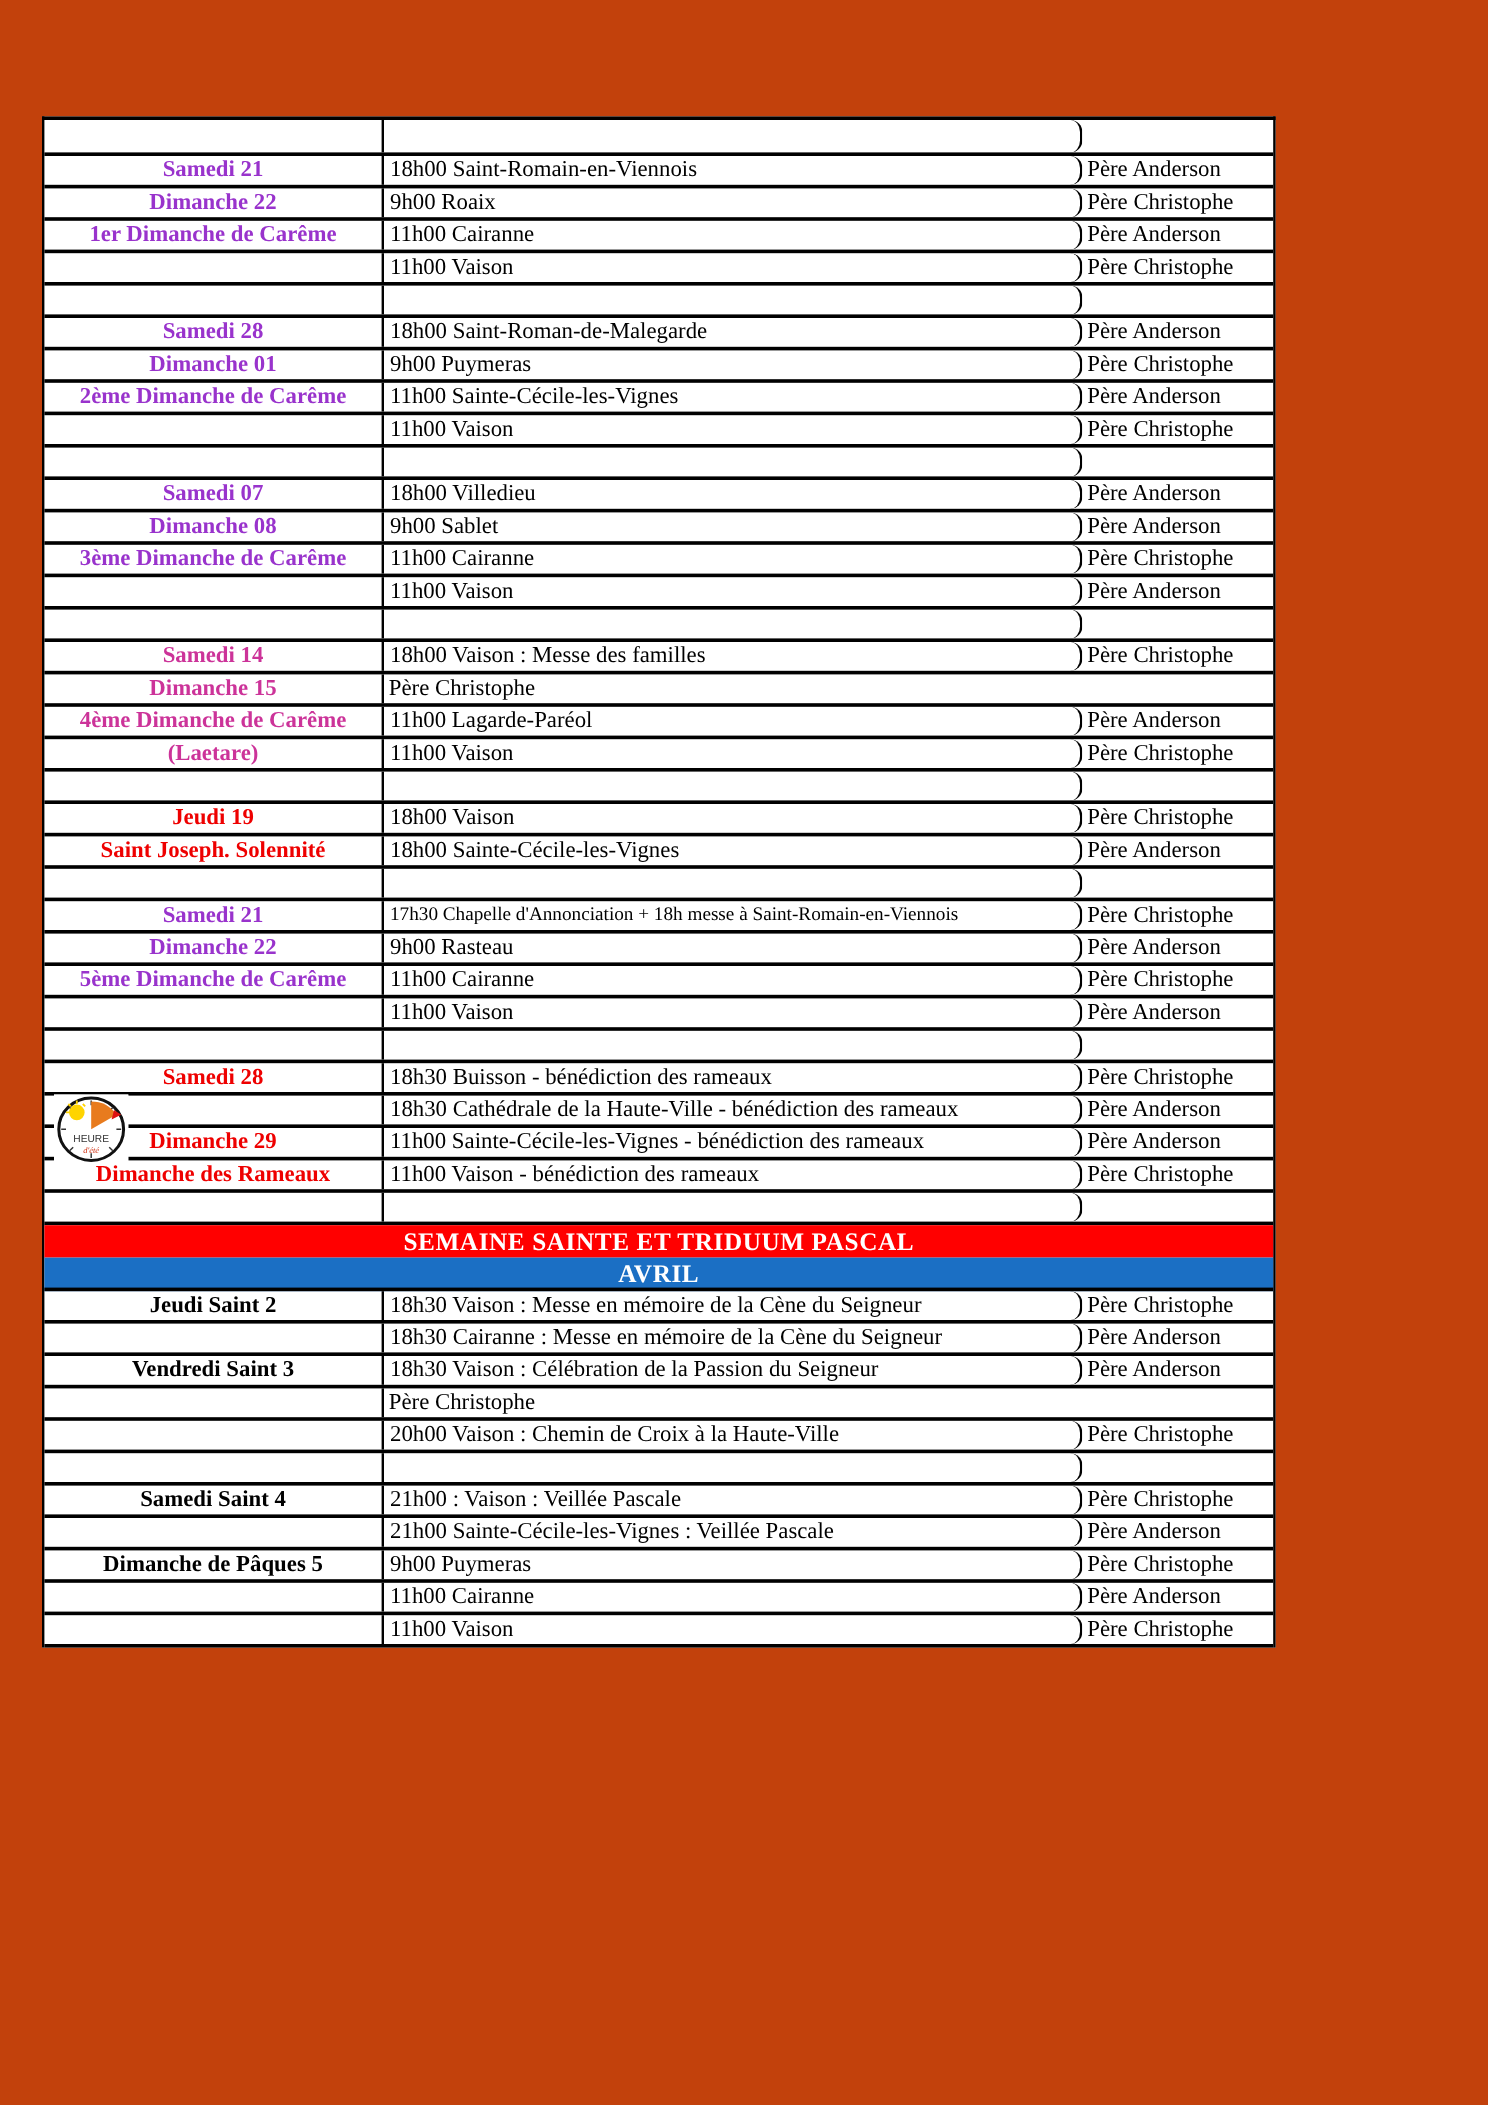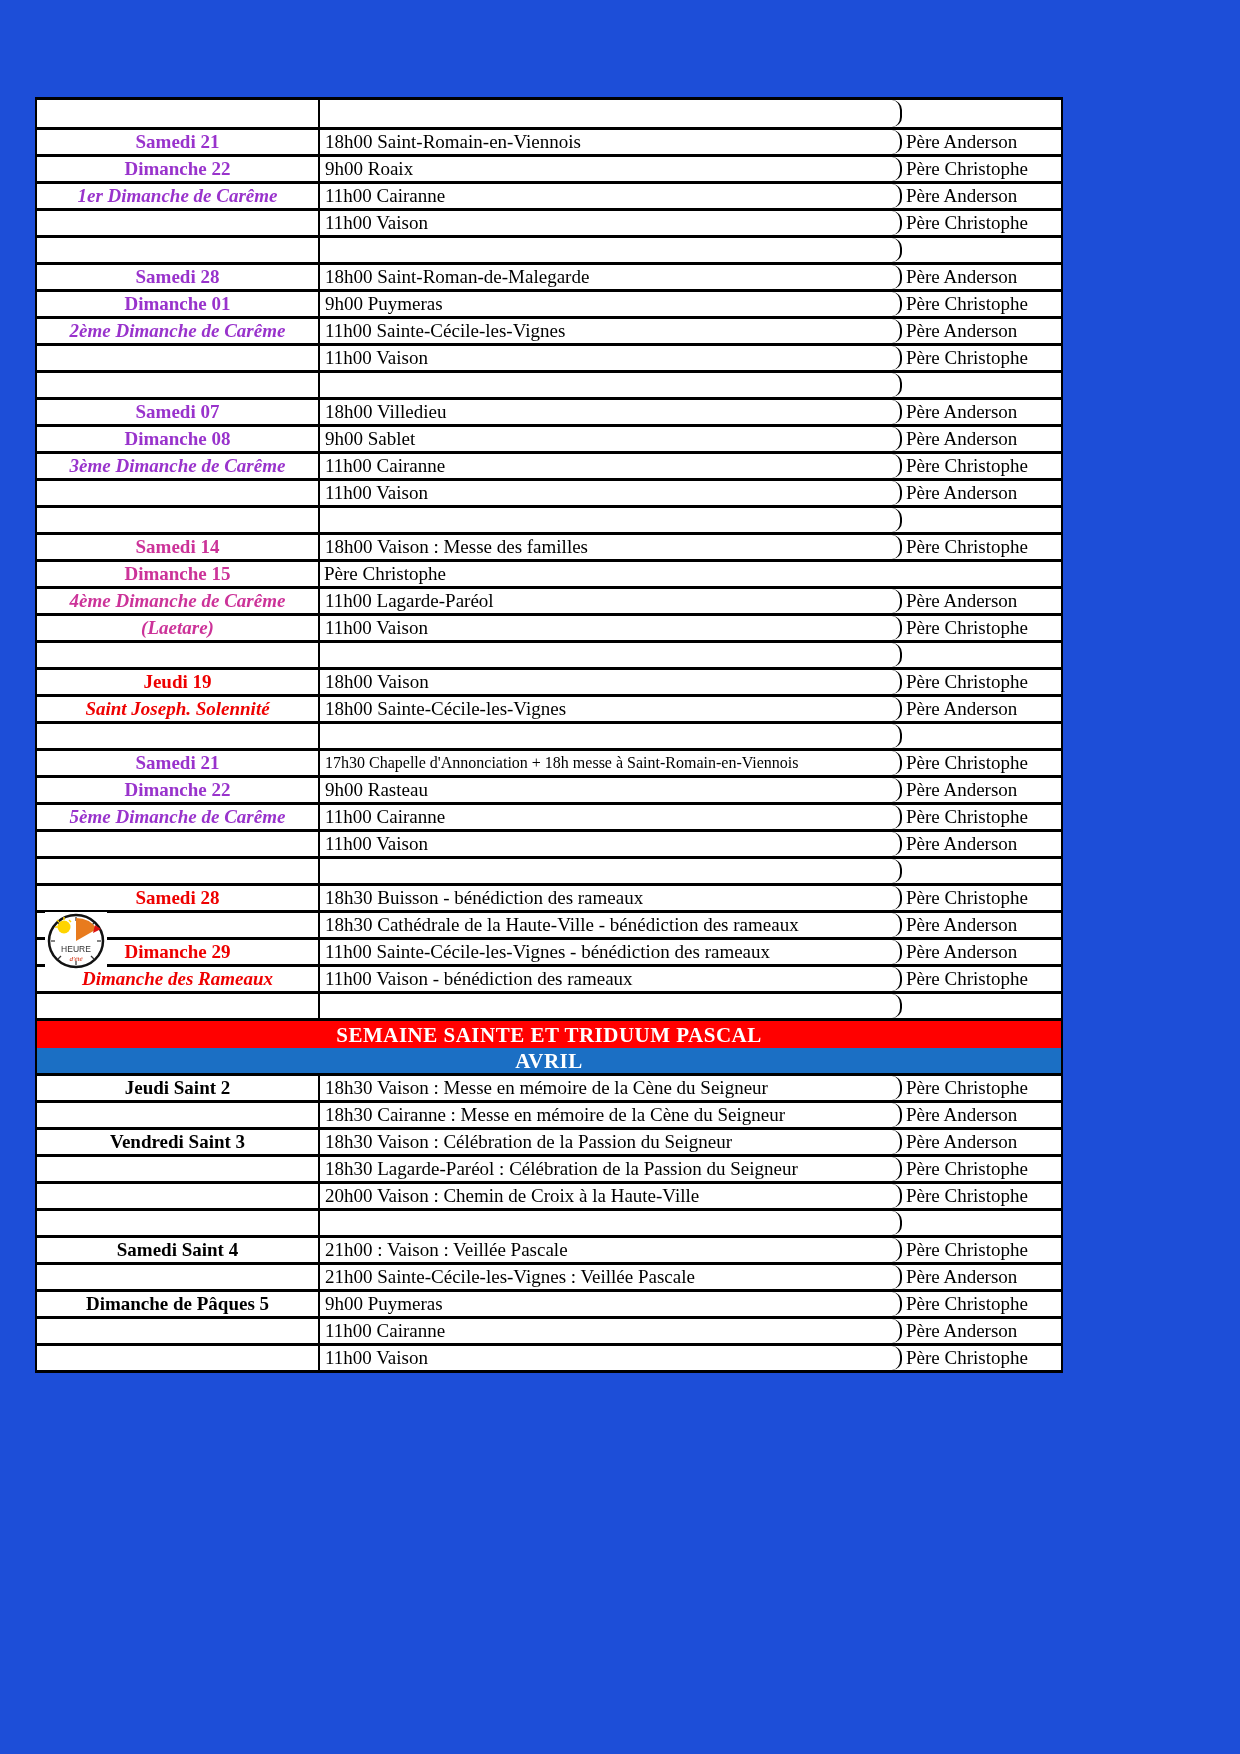--- a/index.html
+++ b/index.html
@@ -1,19 +1,19 @@
 <!DOCTYPE html>
 <html style="--purple: #9933cc; --pink: #cc3399; --red: #ee0000; --banner_red: #ff0000; --banner_blue: #1b6fc4; --border: #000000;"><head>
 <meta charset="utf-8">
 <style>
   html,body{margin:0;padding:0;background:#fff;}
   .page{
     position:relative;
     width:1240px;height:1754px;
-    background:#1d4ed8;
+    background:#c2410c;
     font-family:"Liberation Serif", serif;
     overflow:hidden;
   }
   .sched{
     position:absolute;left:35px;top:97px;width:1028px;
     box-sizing:border-box;
     border-left:2px solid #000;border-right:2px solid #000;border-top:3px solid #000;
     background:#fff;
   }
   .row{
@@ -34,21 +34,21 @@
     font-size:19px;line-height:24px;
     overflow:hidden;white-space:nowrap;
   }
   .c1{
     flex:0 0 283px;border-right:2px solid #000;
     text-align:center;font-weight:bold;color:#000;
   }
   .c2{flex:0 0 582px;border-right:2px solid #000;padding-left:5px;border-radius:10px;}
   .c3{flex:1 1 auto;padding-left:4px;}
   .c2.small{font-size:16px;}
-  .it{font-style:italic;}
+  .it{}
   .lbl-purple{color:var(--purple,#9933cc);}
   .lbl-pink{color:var(--pink,#cc3399);}
   .lbl-red{color:var(--red,#ee0000);}
   .lbl-black{color:#000;}
   .logo{
     position:absolute;left:45px;top:912px;width:62px;height:58px;
     background:#fff;
   }
 </style>
 </head>
@@ -242,21 +242,20 @@
         <div class="cell c2">18h30 Cairanne : Messe en mémoire de la Cène du Seigneur</div>
         <div class="cell c3">Père Anderson</div>
       </div>
       <div class="row">
         <div class="cell c1 lbl-black">Vendredi Saint 3</div>
         <div class="cell c2">18h30 Vaison : Célébration de la Passion du Seigneur</div>
         <div class="cell c3">Père Anderson</div>
       </div>
       <div class="row">
         <div class="cell c1"></div>
-        <div class="cell c2">18h30 Lagarde-Paréol : Célébration de la Passion du Seigneur</div>
         <div class="cell c3">Père Christophe</div>
       </div>
       <div class="row">
         <div class="cell c1"></div>
         <div class="cell c2">20h00 Vaison : Chemin de Croix à la Haute-Ville</div>
         <div class="cell c3">Père Christophe</div>
       </div>
       <div class="row">
         <div class="cell c1"></div>
         <div class="cell c2"></div>

